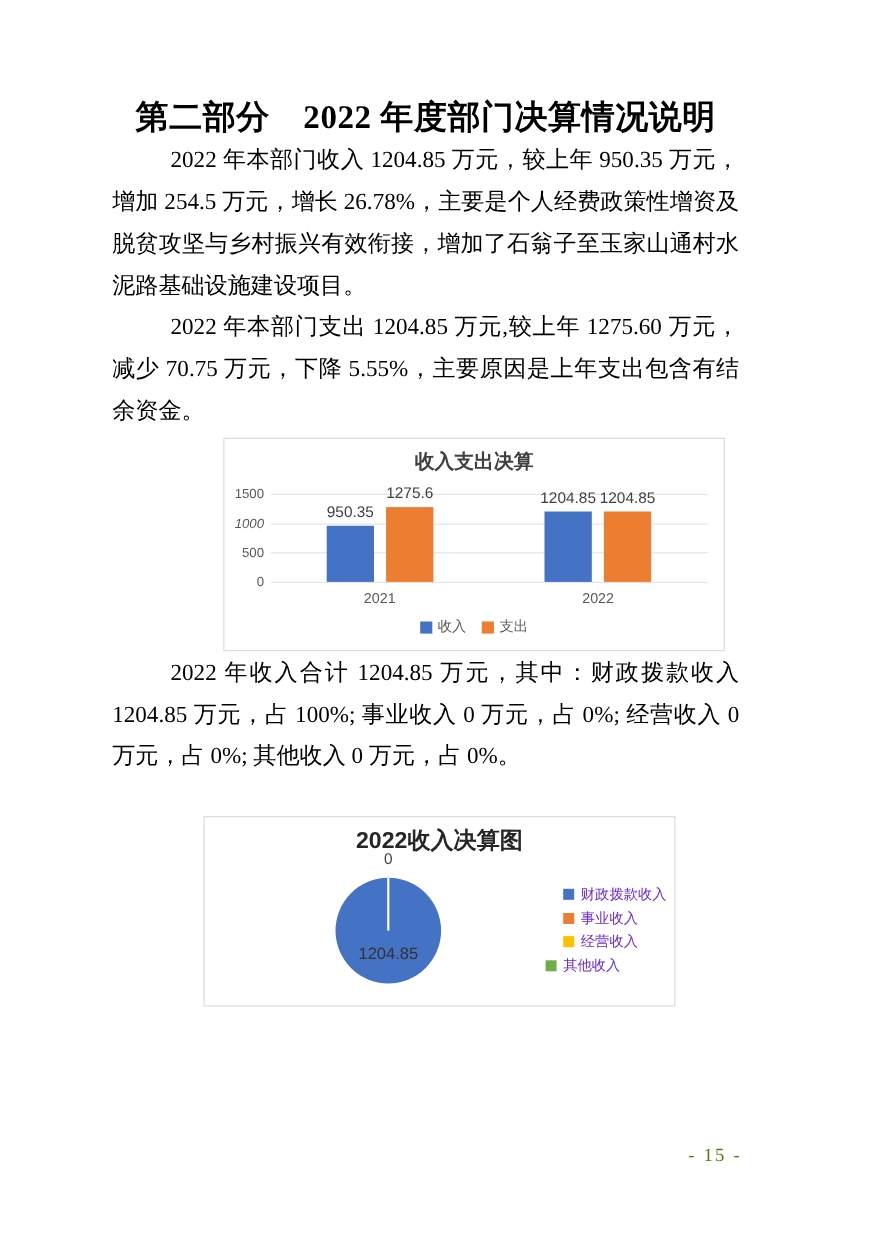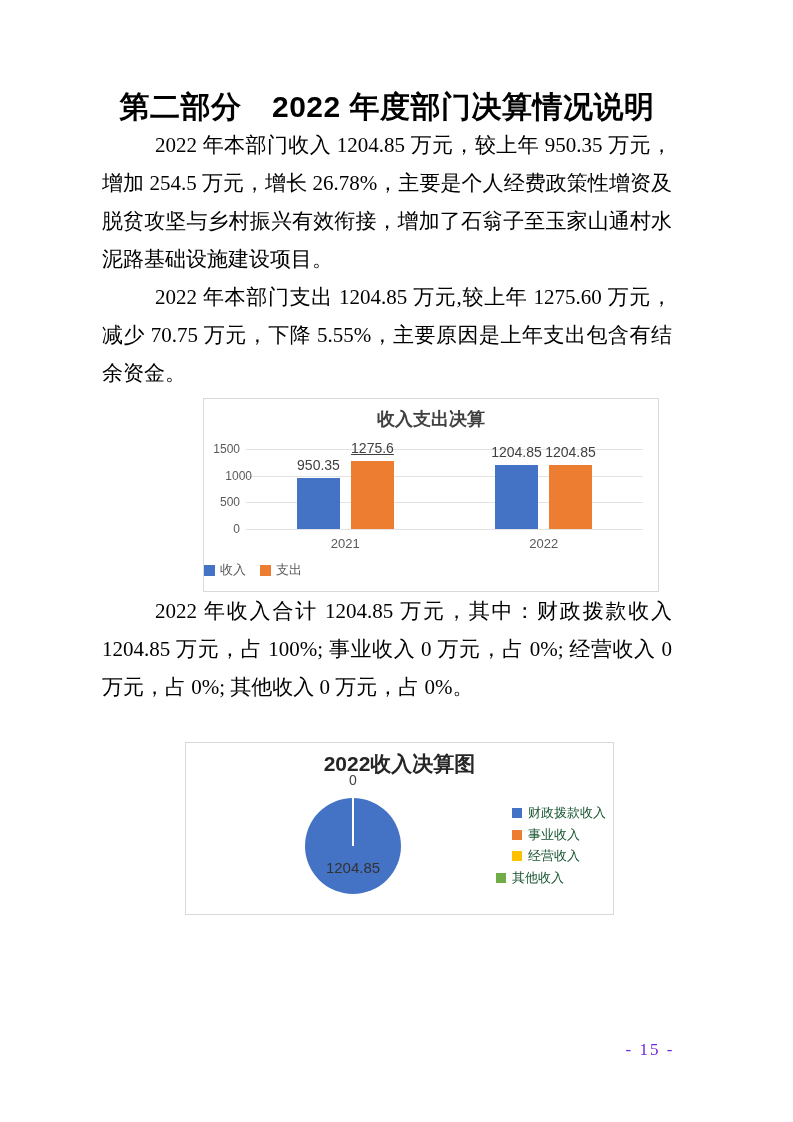--- a/index.html
+++ b/index.html
@@ -4,21 +4,21 @@
 <style>
   html,body { margin:0; padding:0; background:#ffffff; }
   .page {
     position:relative; width:793px; height:1122px; background:#fff;
     font-family:"Liberation Serif","DejaVu Serif",serif; color:#000; overflow:hidden;
   }
   .content { position:absolute; left:102px; top:88px; width:570px; }
   .doc-title {
     margin:0; font-size:30px; font-weight:bold; text-align:center;
     line-height:38px; letter-spacing:0.5px;
-    font-family:Liberation Sans, sans-serif;
+    font-family:Liberation Serif, serif;
   }
   .sec-heading {
     margin:12px 0 0 0; padding-left:53px; font-size:21px; font-weight:bold;
     line-height:30px; font-family:"Liberation Sans","DejaVu Sans",sans-serif;
   }
   p.body {
     margin:0; font-size:21px; line-height:38px; text-align:justify;
     text-indent:53px;
   }
   
@@ -38,33 +38,33 @@
     position:absolute; width:36px; text-align:right; font-size:12px; color:#595959; line-height:16px;
   }
   .bar-rect { position:absolute; }
   .val-label {
     position:absolute; width:84px; text-align:center; font-size:14px; color:#404040; line-height:16px;
   }
   .cat-label {
     position:absolute; width:84px; text-align:center; font-size:13px; color:#595959; line-height:15px;
   }
   .legend-row {
-    position:absolute; left:0; right:0; display:flex; 
+    position:absolute; left:0; right:0; display:flex; justify-content:center;
     align-items:center; gap:14px;
   }
   #barChart .legend-row { top:162px; }
   .legend-item { display:flex; align-items:center; gap:5px; font-size:13px; color:#595959; }
   .legend-swatch { width:11px; height:11px; display:inline-block; }
   .pie-circle { position:absolute; border-radius:50%; }
   .pie-divider { position:absolute; background:#fff; }
   .pie-label { position:absolute; text-align:center; font-size:14px; color:#404040; }
-  .pie-legend-item { position:absolute; display:flex; align-items:center; gap:6px; font-size:13px; color:#14532d; }
+  .pie-legend-item { position:absolute; display:flex; align-items:center; gap:6px; font-size:13px; color:#6d28d9; }
   .page-number {
     position:absolute; left:618px; top:1040px; width:64px; text-align:center;
-    font-size:17px; letter-spacing:2px; color:#6d28d9;
+    font-size:17px; letter-spacing:2px; color:#4d7c0f;
   }
 </style>
 </head>
 <body>
 
 <div class="page">
   <div class="content">
 
     <h1 class="doc-title">第二部分　2022 年度部门决算情况说明</h1>
 
@@ -72,29 +72,29 @@
     <p class="body">2022 年本部门收入 1204.85 万元，较上年 950.35 万元，增加 254.5 万元，增长 26.78%，主要是个人经费政策性增资及脱贫攻坚与乡村振兴有效衔接，增加了石翁子至玉家山通村水泥路基础设施建设项目。</p>
     <p class="body">2022 年本部门支出 1204.85 万元,较上年 1275.60 万元，减少 70.75 万元，下降 5.55%，主要原因是上年支出包含有结余资金。</p>
 
     <div class="chart-box" id="barChart">
       <div class="chart-title">收入支出决算</div>
     <div class="gridline" style="left: 42px; top: 130px; width: 397px;"></div>
         <div class="tick-label" style="left: 0px; top: 122px;">0</div>
         <div class="gridline" style="left: 42px; top: 103px; width: 397px;"></div>
         <div class="tick-label" style="left: 0px; top: 95px;">500</div>
         <div class="gridline" style="left: 42px; top: 77px; width: 397px;"></div>
-        <div class="tick-label" style="left: 12px; top: 69px;">1000</div>
+        <div class="tick-label" style="left: 0px; top: 69px; font-style: italic;">1000</div>
         <div class="gridline" style="left: 42px; top: 50px; width: 397px;"></div>
         <div class="tick-label" style="left: 0px; top: 42px;">1500</div>
         <div class="bar-rect" style="left: 93px; top: 79px; width: 43px; height: 51px; background: rgb(68, 114, 196);"></div>
         <div class="val-label" style="left: 72.5px; top: 58px;">950.35</div>
         <div class="bar-rect" style="left: 291px; top: 66px; width: 43px; height: 64px; background: rgb(68, 114, 196);"></div>
         <div class="val-label" style="left: 270.5px; top: 45px;">1204.85</div>
         <div class="bar-rect" style="left: 147px; top: 62px; width: 43px; height: 68px; background: rgb(237, 125, 49);"></div>
-        <div class="val-label" style="left: 126.5px; top: 41px; text-decoration: underline;">1275.6</div>
+        <div class="val-label" style="left: 126.5px; top: 41px;">1275.6</div>
         <div class="bar-rect" style="left: 345px; top: 66px; width: 43px; height: 64px; background: rgb(237, 125, 49);"></div>
         <div class="val-label" style="left: 324.5px; top: 45px;">1204.85</div>
         <div class="cat-label" style="left: 99.25px; top: 137px;">2021</div>
         <div class="cat-label" style="left: 297.75px; top: 137px;">2022</div>
         <div class="legend-row">
           <div class="legend-item" style="position: static;">
             <div class="legend-swatch" style="position: static; background: rgb(68, 114, 196);"></div>
             <div style="position: static;">收入</div>
           </div>
           <div class="legend-item" style="position: static;">

